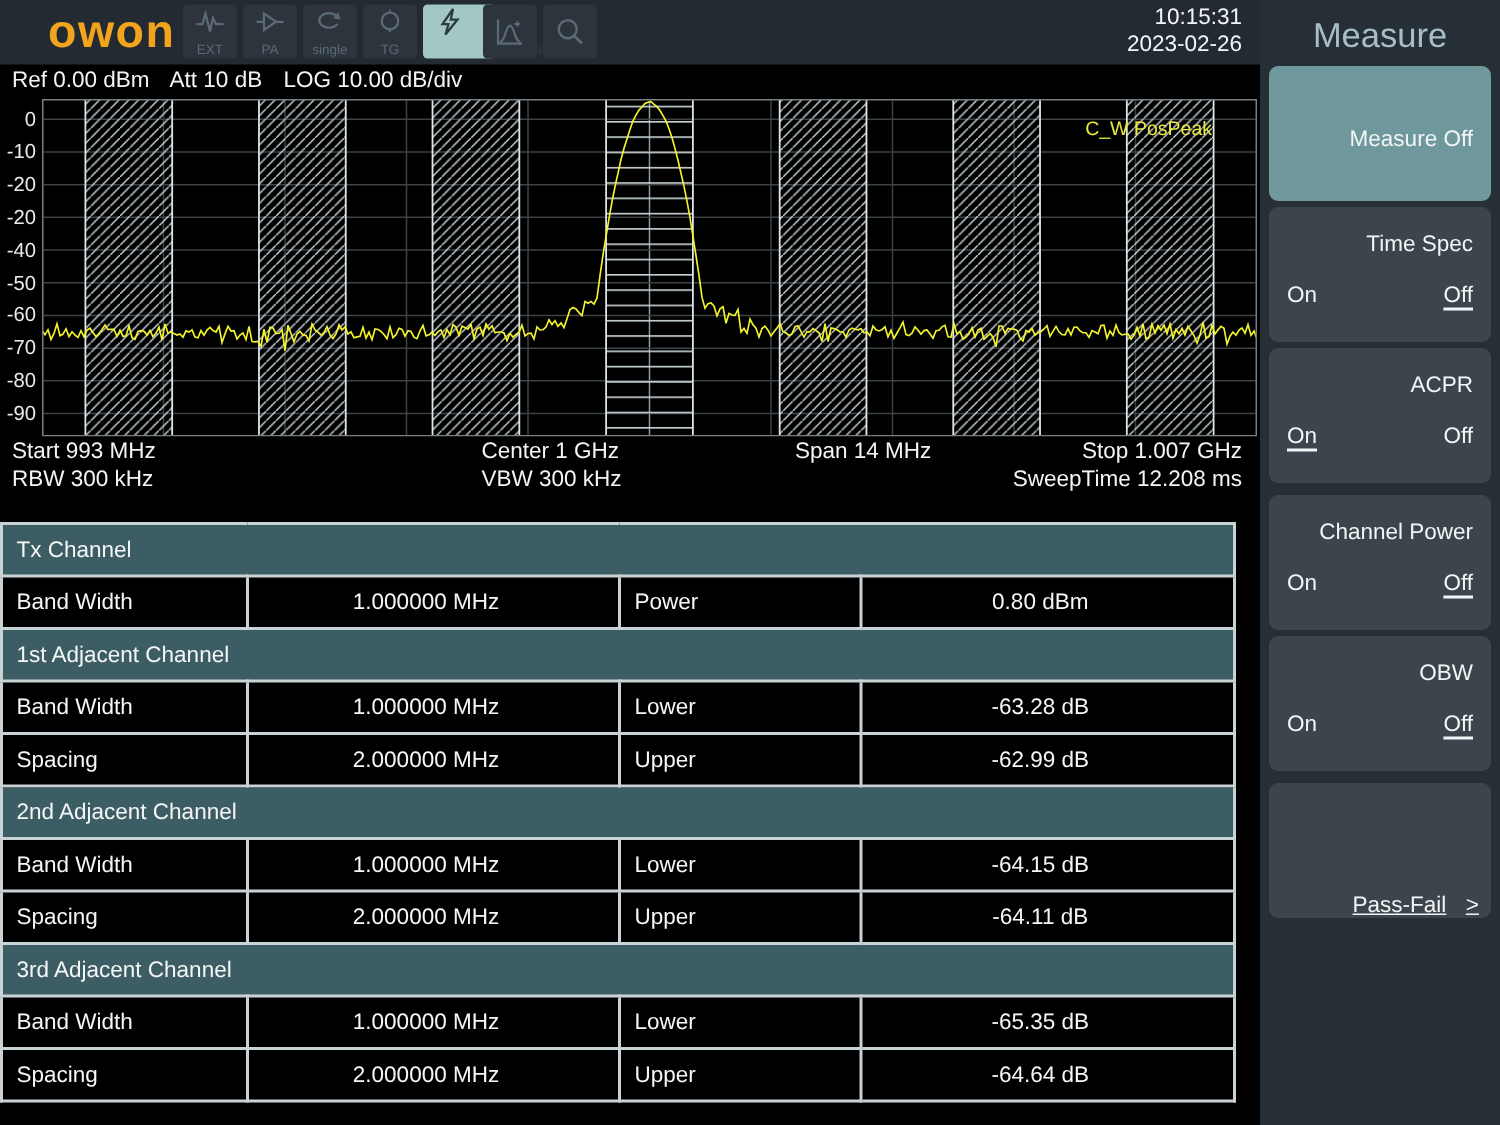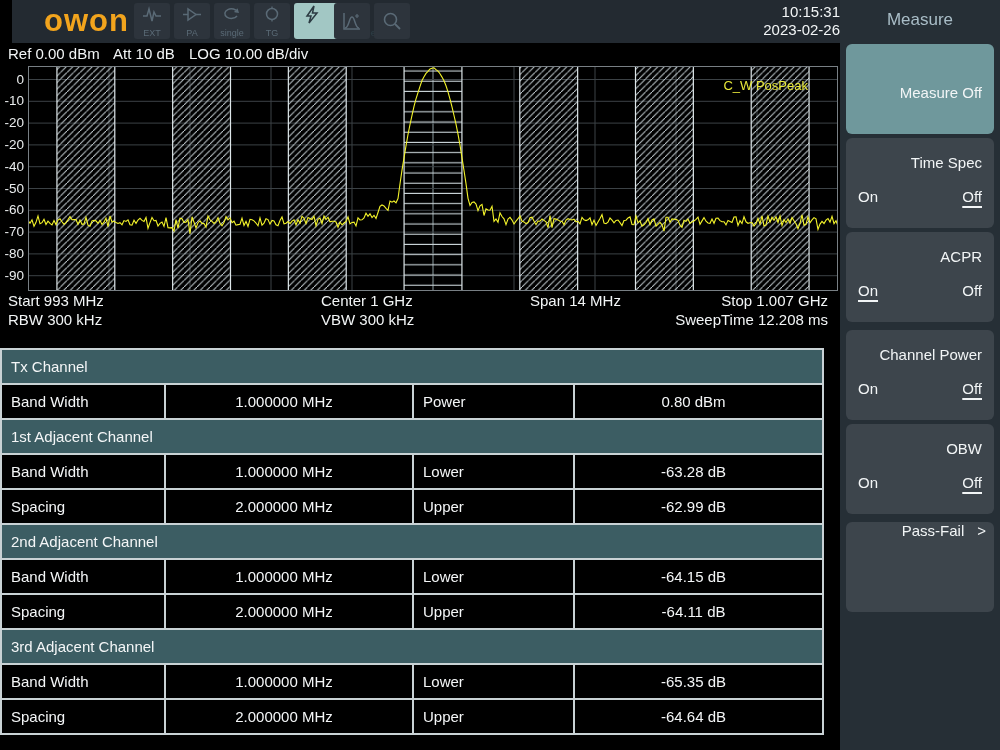--- a/index.html
+++ b/index.html
@@ -1,21 +1,21 @@
 <!DOCTYPE html>
 <html><head>
 <meta charset="utf-8">
 <style>
   * { margin:0; padding:0; box-sizing:border-box; }
   html,body { width:1000px; height:750px; background:#000; overflow:hidden;
               font-family:"Liberation Sans", sans-serif; }
   #app { position:relative; width:1000px; height:750px; background:#000; }
 
   
-  .header-left { position:absolute; left:12px; top:0; width:840px; height:43px; background:#232a31; }
+  .header-left { position:absolute; left:0; top:0; width:840px; height:43px; background:#232a31; }
   .logo { position:absolute; left:32px; top:4px; font-size:31px; font-weight:bold;
           color:#f2a41d; letter-spacing:1px; line-height:34px; }
   .tbtn { position:absolute; top:3px; width:36px; height:36px; background:#2d343c;
           border-radius:3px; }
   .tbtn svg { position:absolute; left:8px; top:2px; }
   .tbtn .tlabel { position:absolute; bottom:1px; width:100%; text-align:center;
                   font-size:9px; color:#5a6a76; }
   .tbtn.active { background:#a2c7c4;padding-left:48px; }
   .tbtn.active .tlabel { color:#2b3a42; font-weight:bold; }
   .clock { position:absolute; right:12px; top:3px; text-align:right; color:#f2f5f6;
@@ -37,32 +37,32 @@
                border-collapse:collapse; table-layout:fixed; }
   table.acpr td { border:2px solid #c9d2d5; height:35px; color:#f4f6f7; font-size:15px;
                   background:#000; overflow:hidden; white-space:nowrap; }
   table.acpr td.sec { background:#3c5d63; padding-left:9px; }
   table.acpr td.lbl { padding-left:9px; }
   table.acpr td.val { text-align:center; padding-right:10px; }
 
   
   .sidebar { position:absolute; left:840px; top:0; width:160px; height:750px; background:#262f36; }
   .sidebar-title { position:absolute; top:10px; width:100%; text-align:center;
-                   color:#a9bdc7; font-size:17px; }
+                   color:#a9bdc7; font-size:23px; }
   .mbtn { position:absolute; left:6px; width:148px; height:90px; background:#3d454c;
           border-radius:6px; color:#f2f5f6; font-size:15px; }
   .mbtn.active { background:#6f989c; }
   .mbtn .title { position:absolute; top:16px; right:12px; }
   .mbtn.single .title { top:40px; }
   .mbtn .on  { position:absolute; top:50px; left:12px; }
   .mbtn .off { position:absolute; top:50px; right:12px; }
   .mbtn .sel { text-decoration:underline; text-underline-offset:4px;
                text-decoration-thickness:2px; }
-  .mbtn.nav { display:flex; align-items:flex-start; justify-content:flex-end;
-              padding-right:8px; gap:13px; }
+  .mbtn.nav { display:flex; align-items:flex-end; justify-content:flex-end;
+              padding-right:8px; gap:13px;text-decoration:underline; }
 </style>
 </head>
 <body>
 
 <div id="app">
 
   <div class="header-left">
     <div class="logo">owon</div>
 
     <div class="tbtn" style="left:122px">

